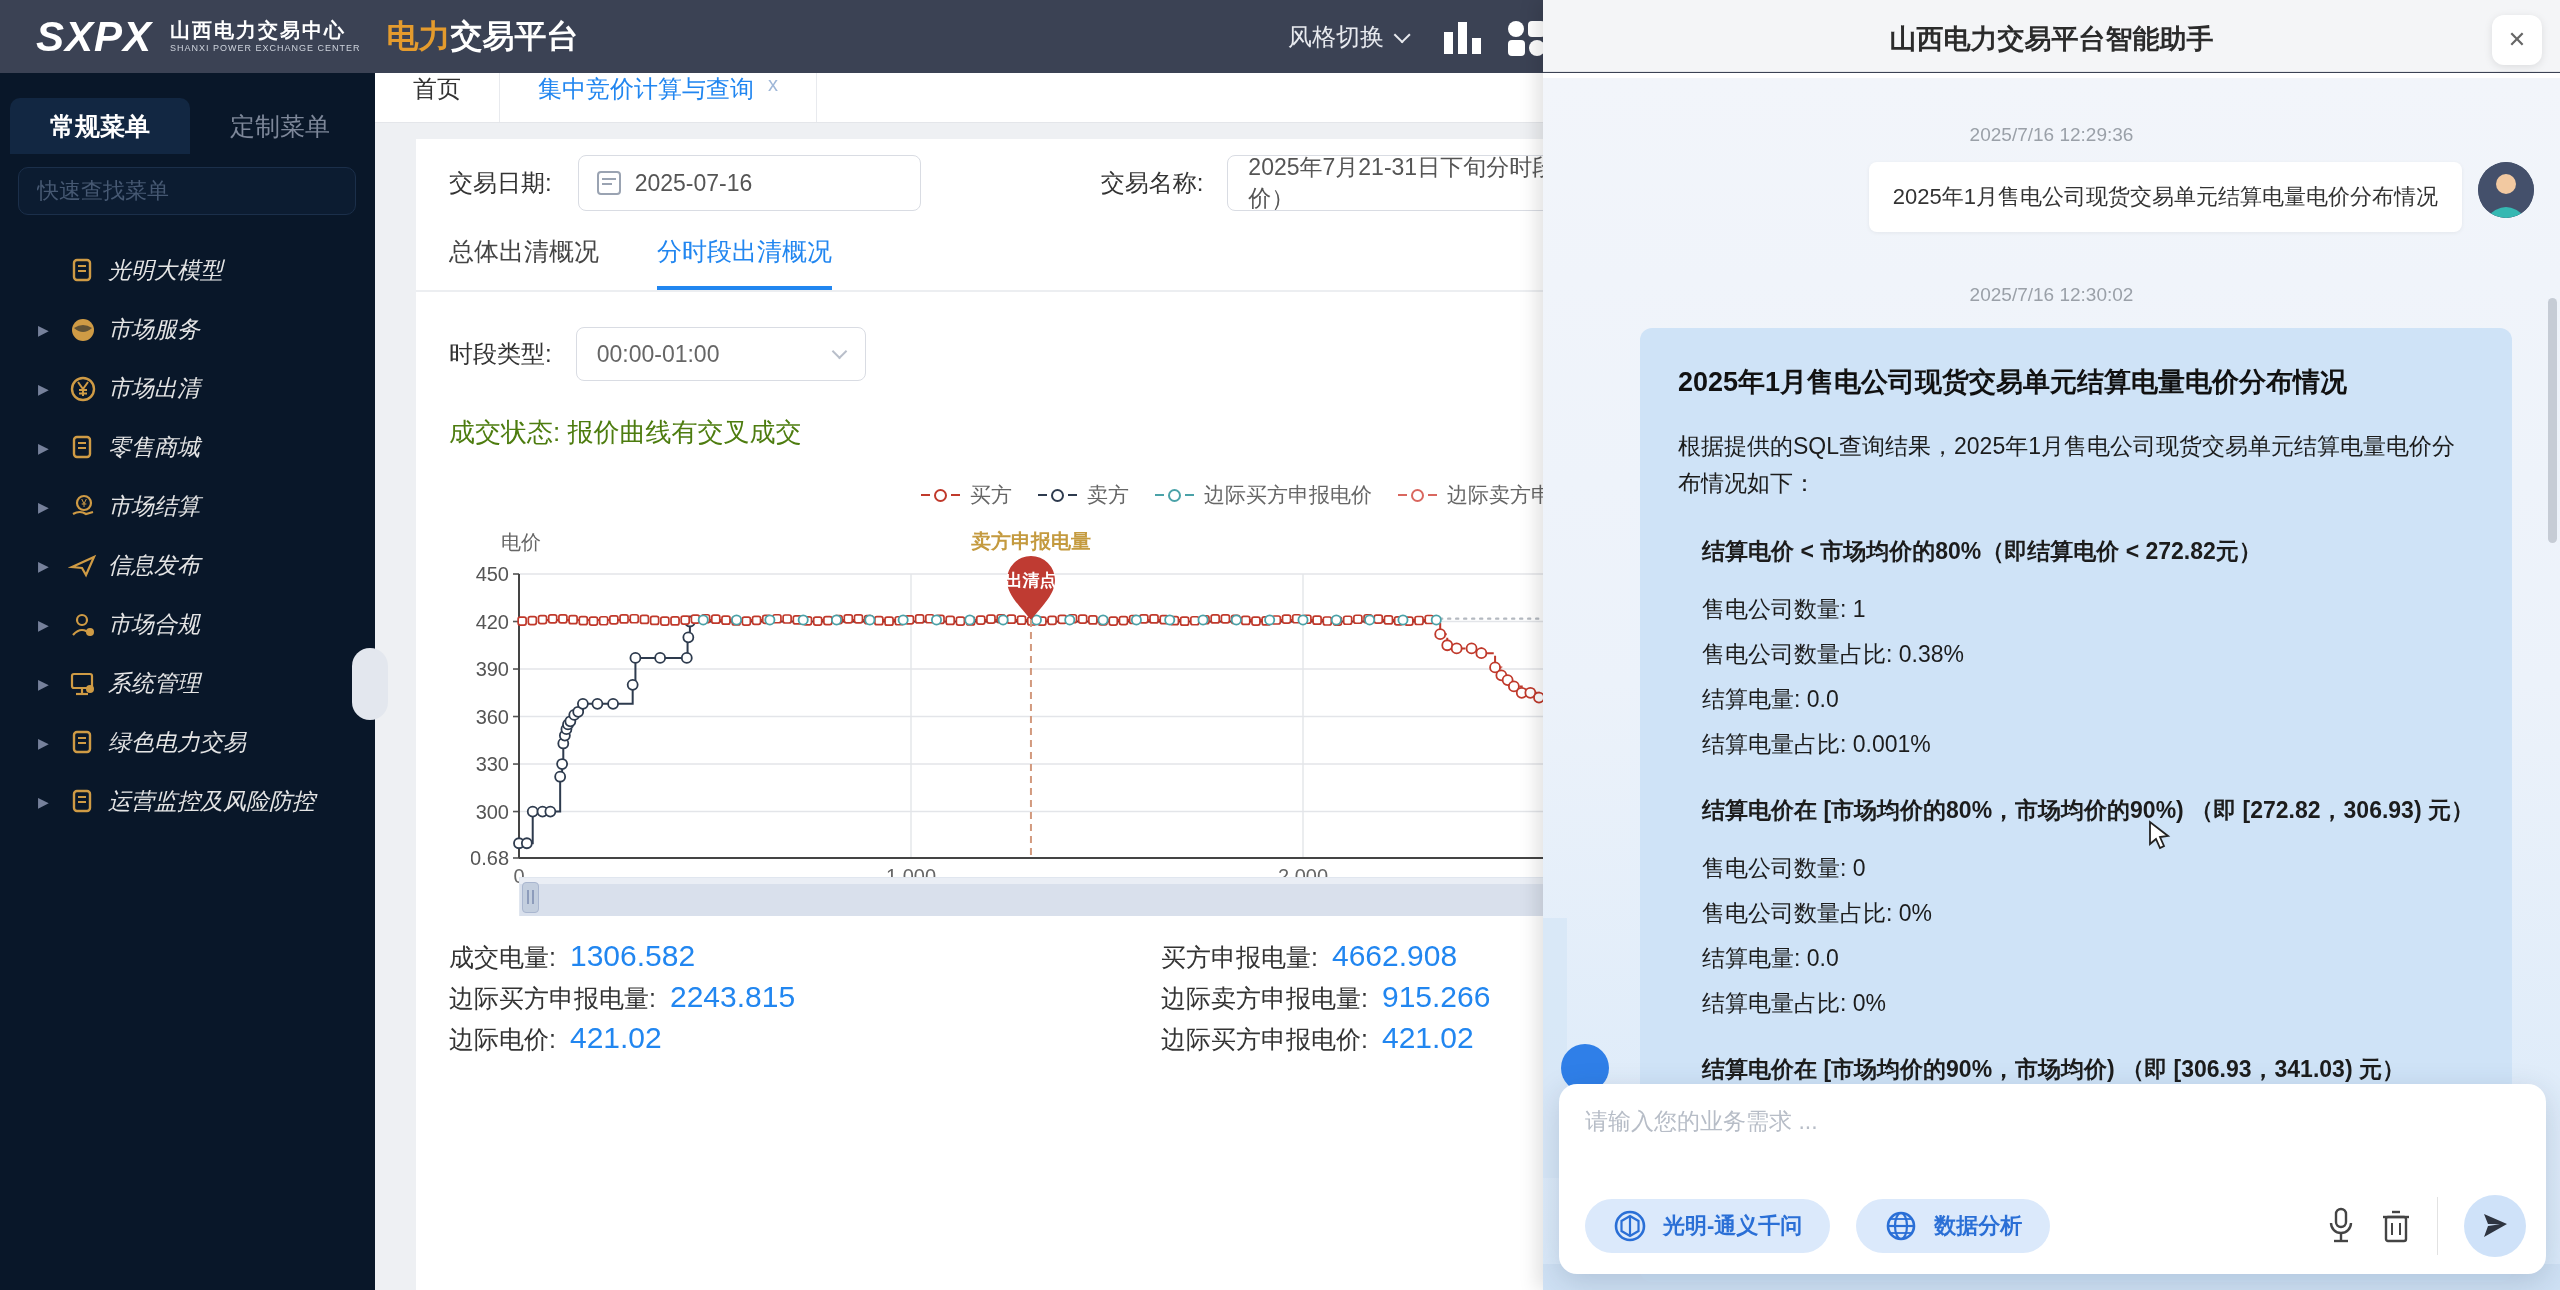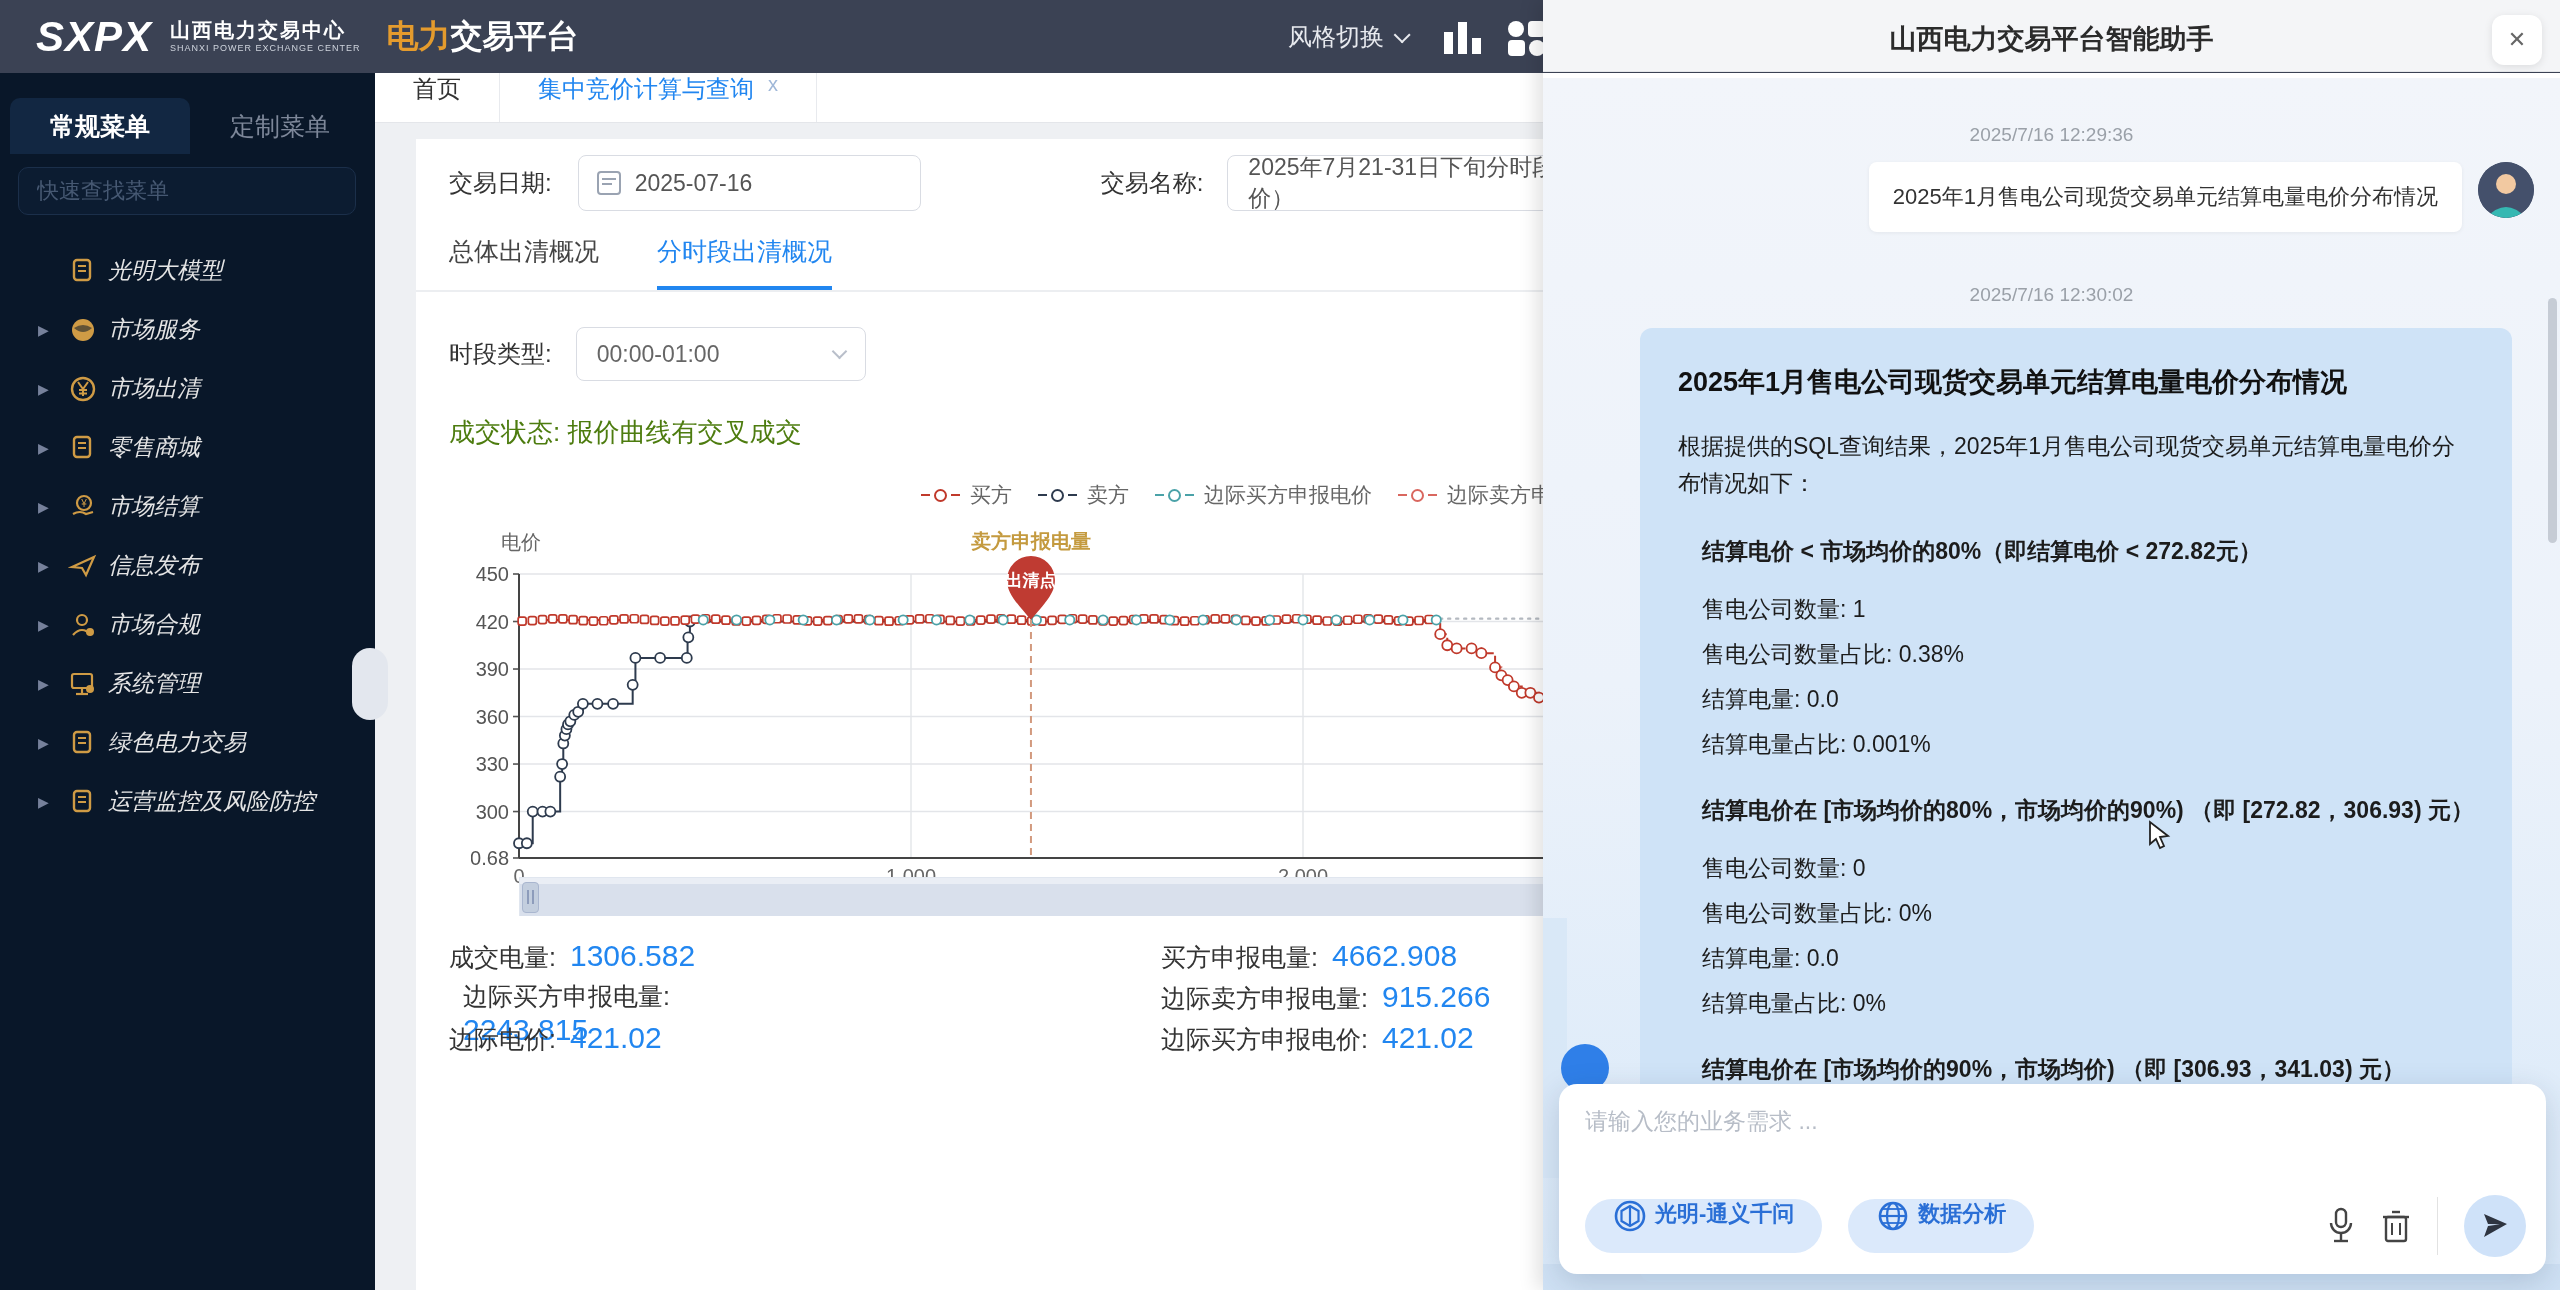--- a/index.html
+++ b/index.html
@@ -94,21 +94,21 @@
   .reply{position:absolute;left:97px;top:250px;width:872px;background:#cfe3f7;border-radius:12px;padding:36px 38px;color:#1c1c1c;}
   .reply h3{margin:0 0 28px 0;font-size:27px;color:#111;}
   .reply .intro{font-size:23px;line-height:37px;margin-bottom:34px;}
   .sec-h{font-size:23px;font-weight:bold;padding-left:24px;margin:34px 0 26px;}
   .sec-l{font-size:23px;padding-left:24px;margin:12px 0;line-height:33px;}
   .chat-sb{position:absolute;right:3px;top:220px;width:9px;height:245px;background:#c6ccd5;border-radius:5px;}
   .peek{position:absolute;left:18px;bottom:198px;width:48px;height:48px;border-radius:50%;background:#2f7fe8;z-index:4;}
   .icard{position:absolute;left:16px;right:14px;bottom:16px;height:190px;background:#fff;border-radius:18px;box-shadow:0 8px 30px rgba(31,56,88,.18);z-index:5;}
   .iph{position:absolute;left:26px;top:22px;font-size:23px;color:#b7bdc7;}
   .irow{position:absolute;left:26px;right:20px;bottom:16px;height:64px;display:flex;align-items:center;}
-  .pill{height:54px;border-radius:27px;background:#dbe9fb;color:#2a6fd6;font-size:22px;font-weight:bold;display:flex;gap:8px;padding:0 28px;margin-right:26px;cursor:pointer;}
+  .pill{height:54px;border-radius:27px;background:#dbe9fb;color:#2a6fd6;font-size:22px;font-weight:bold;display:flex;align-items:center;gap:16px;padding:0 28px;margin-right:26px;cursor:pointer;}
   .tools{margin-left:auto;display:flex;align-items:center;gap:26px;}
   .vdiv{width:1px;height:58px;background:#e2e2e2;}
   .send{width:62px;height:62px;border-radius:50%;background:#cfe2f9;display:flex;align-items:center;justify-content:center;cursor:pointer;}
 
   .cursor{position:absolute;left:2146px;top:820px;z-index:40;}
 </style>
 </head>
 <body>
 
 <div id="app">
@@ -527,21 +527,21 @@
 
       <div class="stats" id="stats">
           <div class="srow" style="top: 0px; left: 0px;">
             <span class="slab">成交电量:</span>
             <span class="sval">1306.582</span>
           </div>
           <div class="srow" style="top: 0px; left: 712px;">
             <span class="slab">买方申报电量:</span>
             <span class="sval">4662.908</span>
           </div>
-          <div class="srow" style="top: 41px; left: 0px; flex-direction: column;">
+          <div class="srow" style="top: 41px; left: 0px;">
             <span class="slab">边际买方申报电量:</span>
             <span class="sval">2243.815</span>
           </div>
           <div class="srow" style="top: 41px; left: 712px;">
             <span class="slab">边际卖方申报电量:</span>
             <span class="sval">915.266</span>
           </div>
           <div class="srow" style="top: 82px; left: 0px;">
             <span class="slab">边际电价:</span>
             <span class="sval">421.02</span>

